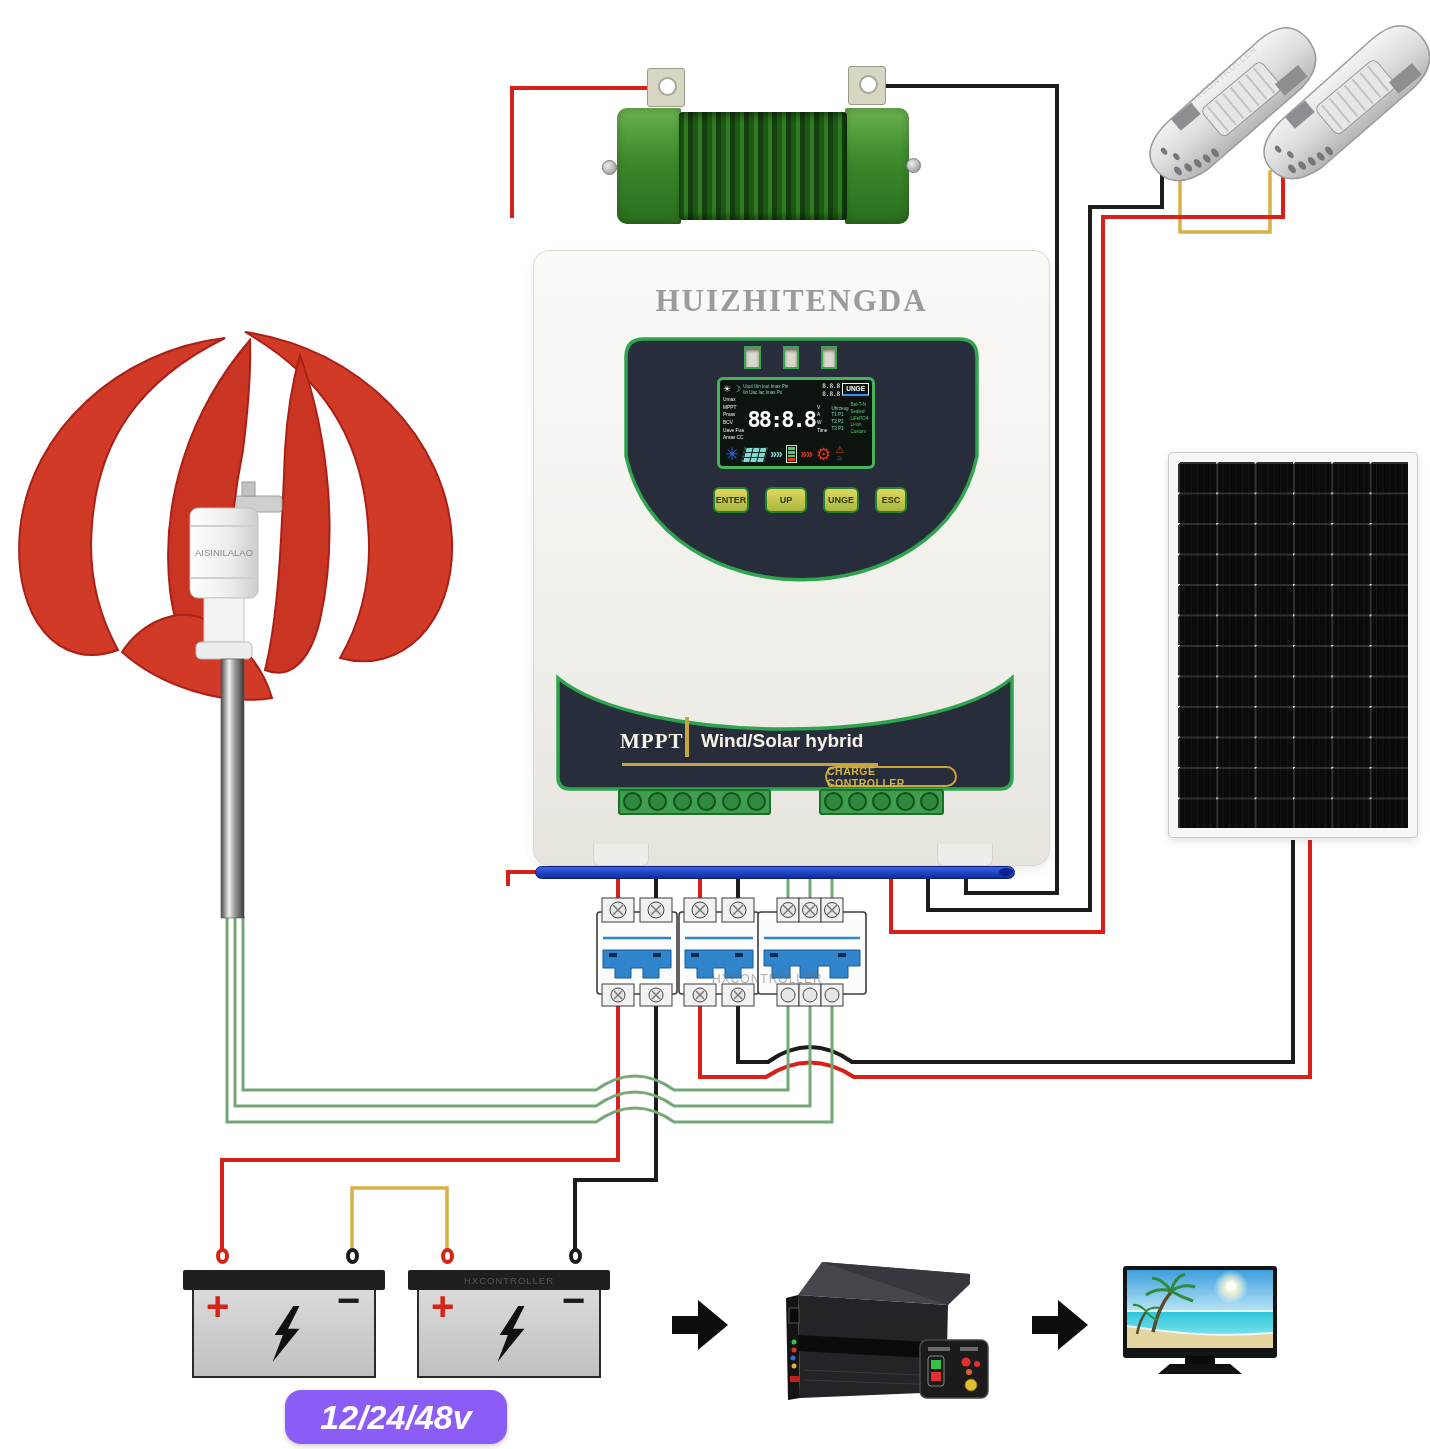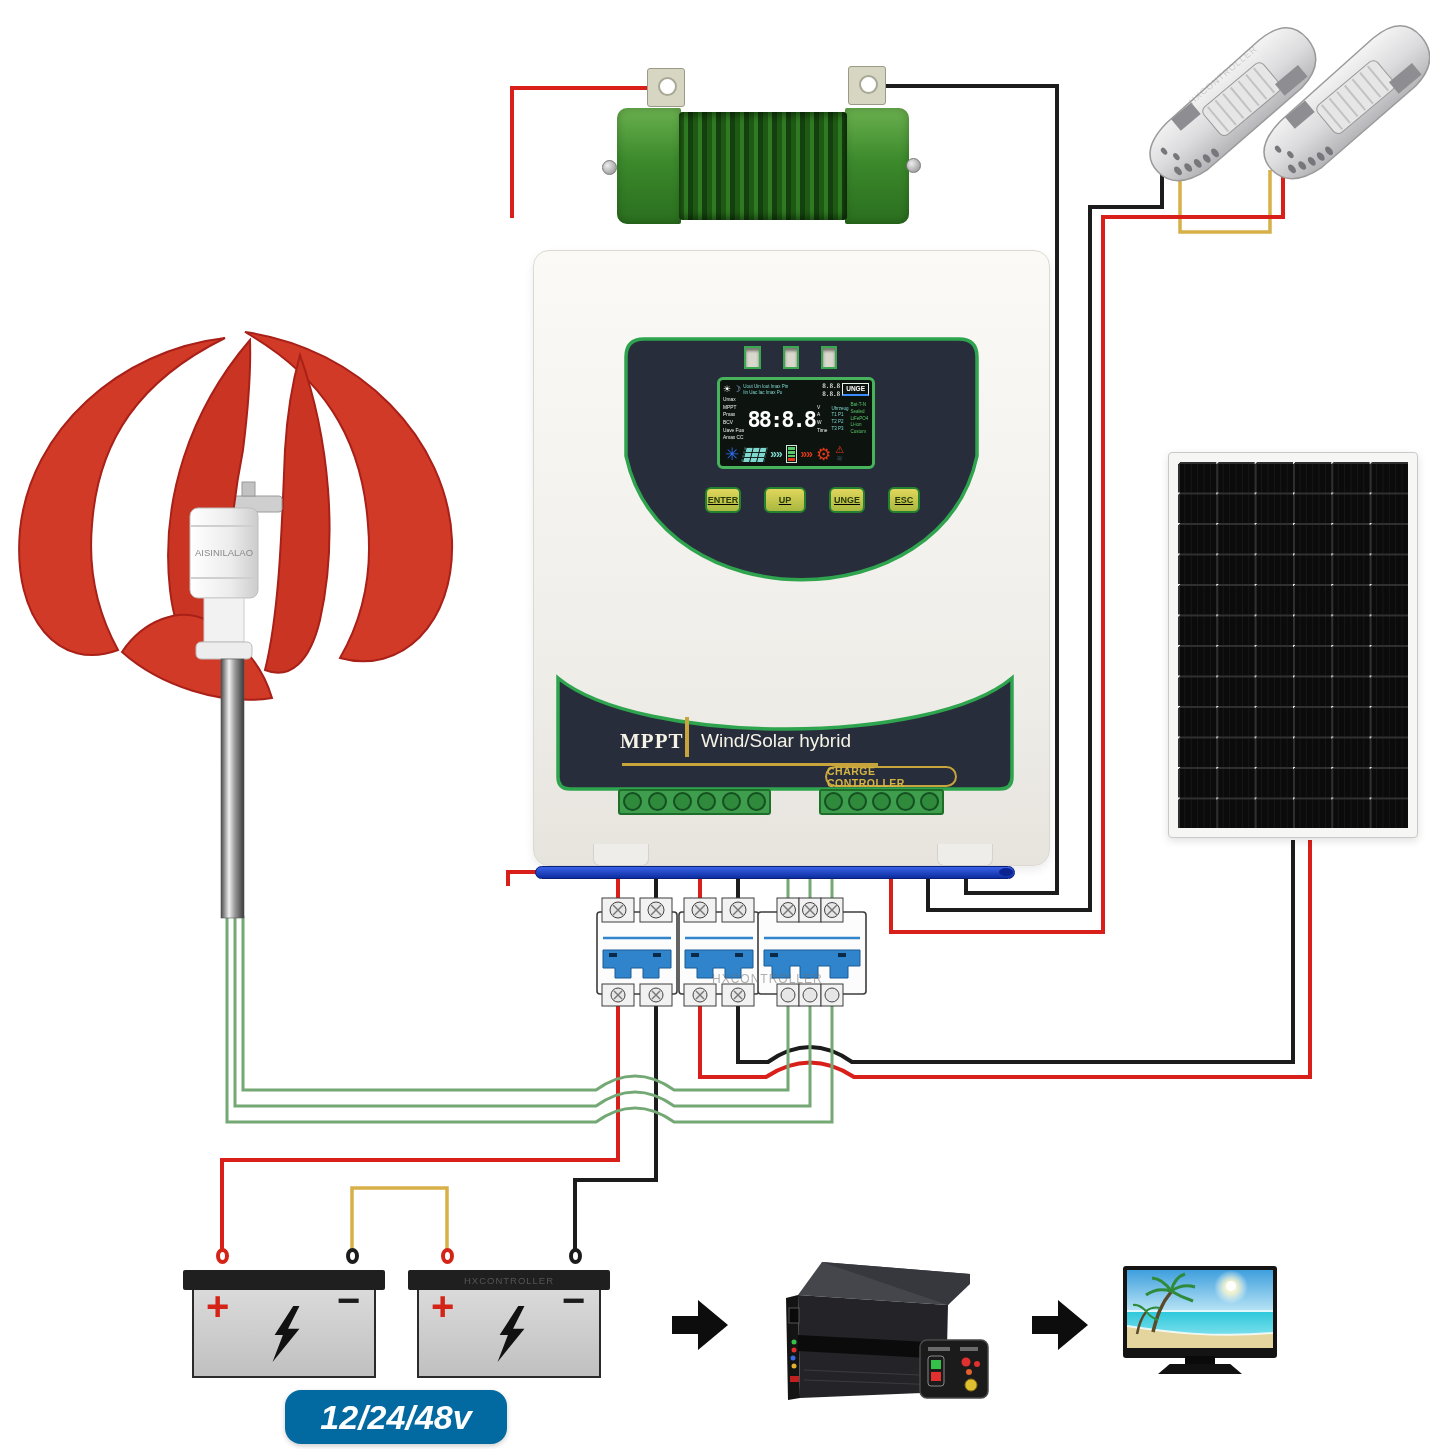--- a/index.html
+++ b/index.html
@@ -37,26 +37,26 @@
             background-size:7px 5px;border:1px solid #0d1410;}
   .ic-chev-c{color:#7fd8d0;font-size:12px;font-weight:bold;letter-spacing:-1px;line-height:1;}
   .ic-chev-r{color:#e03818;font-size:12px;font-weight:bold;letter-spacing:-1px;line-height:1;}
   .ic-batt{width:11px;height:18px;border:1.5px solid #cfe8d8;display:flex;flex-direction:column;gap:1px;padding:1px;box-sizing:border-box;}
   .ic-batt i{display:block;height:3px;background:#58c86a;}
   .ic-batt i.r{background:#e03818;}
   .ic-gear{color:#e03818;font-size:17px;line-height:1;}
   .ic-stack{display:flex;flex-direction:column;align-items:center;line-height:1;}
   .ic-warn{color:#e03818;font-size:10px;}
   .ic-wifi{color:#3a4a58;font-size:8px;}
-  #btn-row{left:171px;top:236px;display:flex;gap:23px;text-decoration:underline;}
+  #btn-row{left:179px;top:236px;display:flex;gap:16px;}
   .ctl-btn{height:26px;background:linear-gradient(180deg,#e2d65c,#a9b840);border:2px solid #23812f;border-radius:6px;
            color:#2b3b08;font-weight:bold;font-size:9px;display:flex;align-items:center;justify-content:center;
            font-family:"Liberation Sans",sans-serif;box-sizing:border-box;}
   #mppt-label{left:86px;top:478px;color:#f5f2e6;font-weight:bold;font-size:21px;letter-spacing:1px;font-family:Liberation Serif, serif;}
-  #hybrid-label{left:167px;top:479px;color:#f5f2e6;font-weight:normal;font-size:19px;}
+  #hybrid-label{left:167px;top:479px;color:#f5f2e6;font-weight:bold;font-size:19px;}
   #gold-divider{left:151px;top:466px;width:4px;height:40px;background:#c8a43c;}
   #gold-underline{left:88px;top:512px;width:256px;height:3px;background:#c8a43c;}
   #charge-pill{left:291px;top:515px;width:132px;height:21px;border:2px solid #c8a43c;border-radius:12px;
                color:#d4b445;font-weight:bold;font-size:10.5px;letter-spacing:.5px;display:flex;align-items:center;
                justify-content:center;box-sizing:border-box;}
   .termblock{top:538px;height:26px;background:#3f9e4d;border:2px solid #1e6e2a;border-radius:3px;box-sizing:border-box;
              display:flex;justify-content:space-around;align-items:flex-start;overflow:hidden;}
   .termhole{width:15px;height:15px;border-radius:50%;background:#2f8a3c;border:2px solid #145020;margin-top:1px;}
   .foot{top:593px;width:54px;height:21px;background:#efede9;border:1px solid #d5d2cc;border-top:none;border-radius:0 0 7px 7px;}
 
@@ -97,21 +97,21 @@
   .bat-top{height:20px;background:#1f1f1f;border-radius:2px;position:absolute;left:0;top:0;width:100%;
            display:flex;align-items:center;justify-content:center;}
   .bat-body{position:absolute;left:9px;top:20px;width:184px;height:88px;background:linear-gradient(180deg,#dadada,#c0c0c0);
             border:2px solid #2a2a2a;border-top:none;box-sizing:border-box;}
   .bat-plus{position:absolute;left:12px;top:-6px;color:#d42418;font-size:40px;font-weight:bold;}
   .bat-minus{position:absolute;right:14px;top:-12px;color:#1c1c1c;font-size:40px;font-weight:bold;}
   .bat-ring{position:absolute;top:-22px;width:13px;height:16px;border-radius:50%;background:#fff;border:4.5px solid #d42418;box-sizing:border-box;}
   .bat-ring.black{border-color:#1c1c1c;}
   .battery{width:202px;height:108px;}
   #wm-battery{color:#555;font-size:9.5px;letter-spacing:1px;}
-  #voltage-badge{left:285px;top:1390px;width:222px;height:54px;background:#0369a1;border-radius:16px;
+  #voltage-badge{left:285px;top:1390px;width:222px;height:54px;background:#8b5cf6;border-radius:16px;
                  color:#fff;font-weight:bold;font-style:italic;font-size:34px;display:flex;align-items:center;
                  justify-content:center;box-shadow:0 2px 5px rgba(0,0,0,.2);}
 
   
   #tv{left:1123px;top:1266px;width:154px;height:92px;background:#141414;border-radius:3px;padding:4px;box-sizing:border-box;}
   #tv-neck{left:1185px;top:1356px;width:30px;height:9px;background:#0a0a0a;}
   #tv-base{left:1158px;top:1364px;width:84px;height:10px;background:#111;
            clip-path:polygon(14% 0,86% 0,100% 100%,0 100%);}
 
   
@@ -234,20 +234,21 @@
           <ellipse cx="24" cy="28" rx="2.5" ry="4"></ellipse>
         </g>
       </g>
     </defs>
     <use href="#lamp" transform="translate(1158,172) rotate(-40) translate(-6,-40)"></use>
     <use href="#lamp" transform="translate(1272,170) rotate(-40) translate(-6,-40)"></use>
   </svg>
   <div class="abs" id="wm-light" style="z-index:11;">HXCONTROLLER</div>
 
   <div class="abs" id="controller" style="z-index:10;">
+    <div class="abs" id="ctl-brand">HUIZHITENGDA</div>
 
     <svg class="abs" style="left:0;top:0;" width="515" height="614" viewBox="0 0 515 614">
       <path d="M110,88 L425,88 Q443,88 443,106 L443,205 C408,370 128,370 92,205 L92,106 Q92,88 110,88 Z" fill="#272d3a" stroke="#2fa44e" stroke-width="3.5"></path>
       <path d="M24,427 C107,495 397,495 478,427 L478,526 Q478,538 466,538 L36,538 Q24,538 24,526 Z" fill="#272d3a" stroke="#2fa44e" stroke-width="3.5"></path>
     </svg>
 
     <div class="abs led-window" style="left:210px;top:95px;width:13px;height:19px;"></div>
     <div class="abs led-window" style="left:249px;top:95px;width:12px;height:19px;"></div>
     <div class="abs led-window" style="left:287px;top:95px;width:12px;height:19px;"></div>
 

